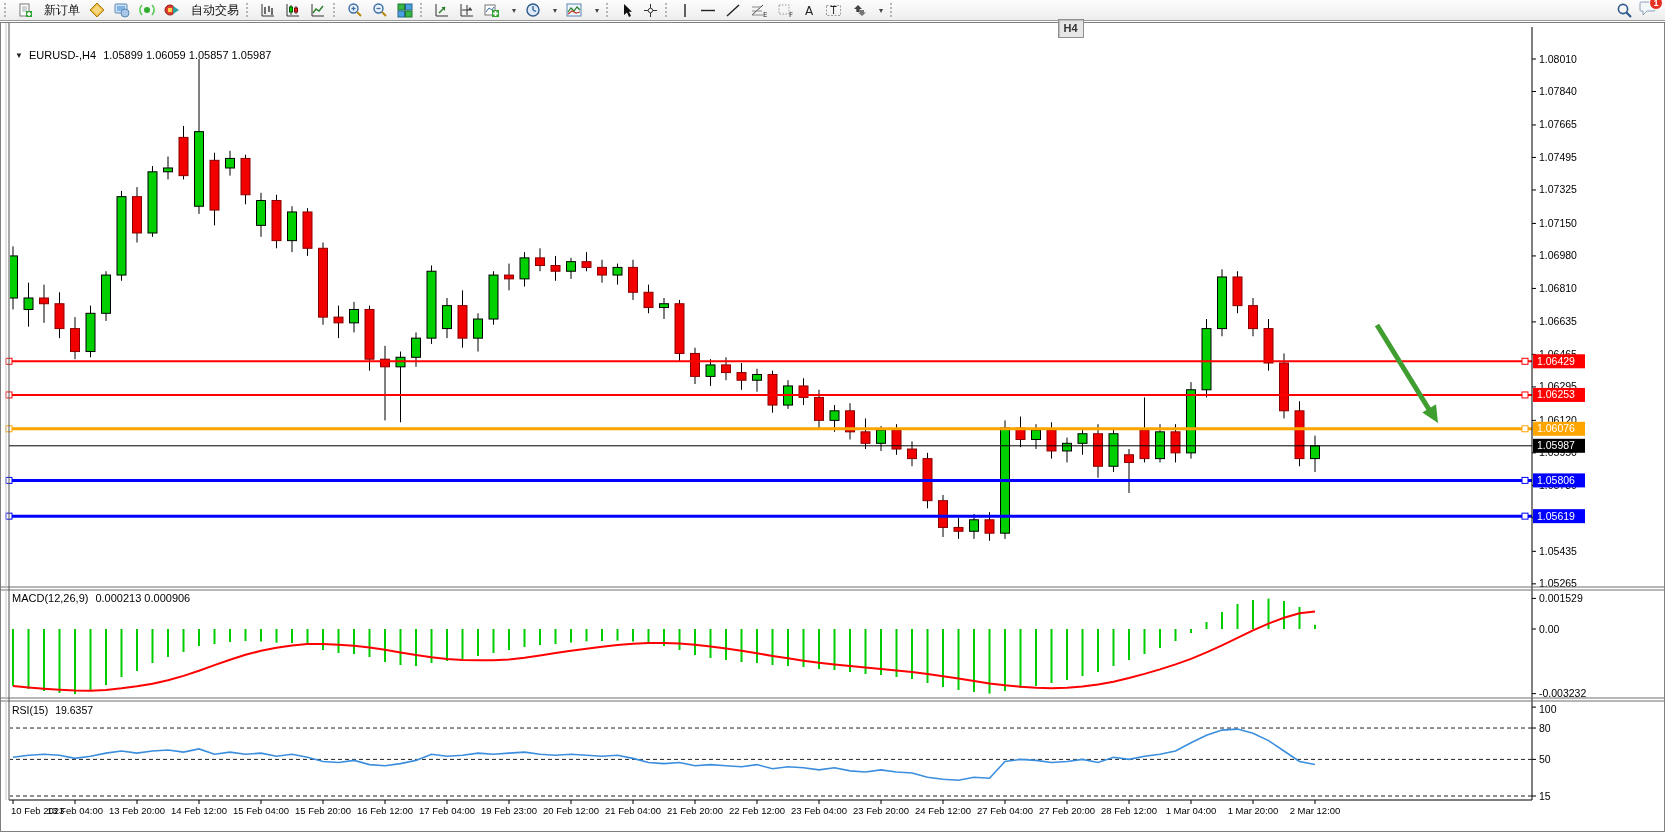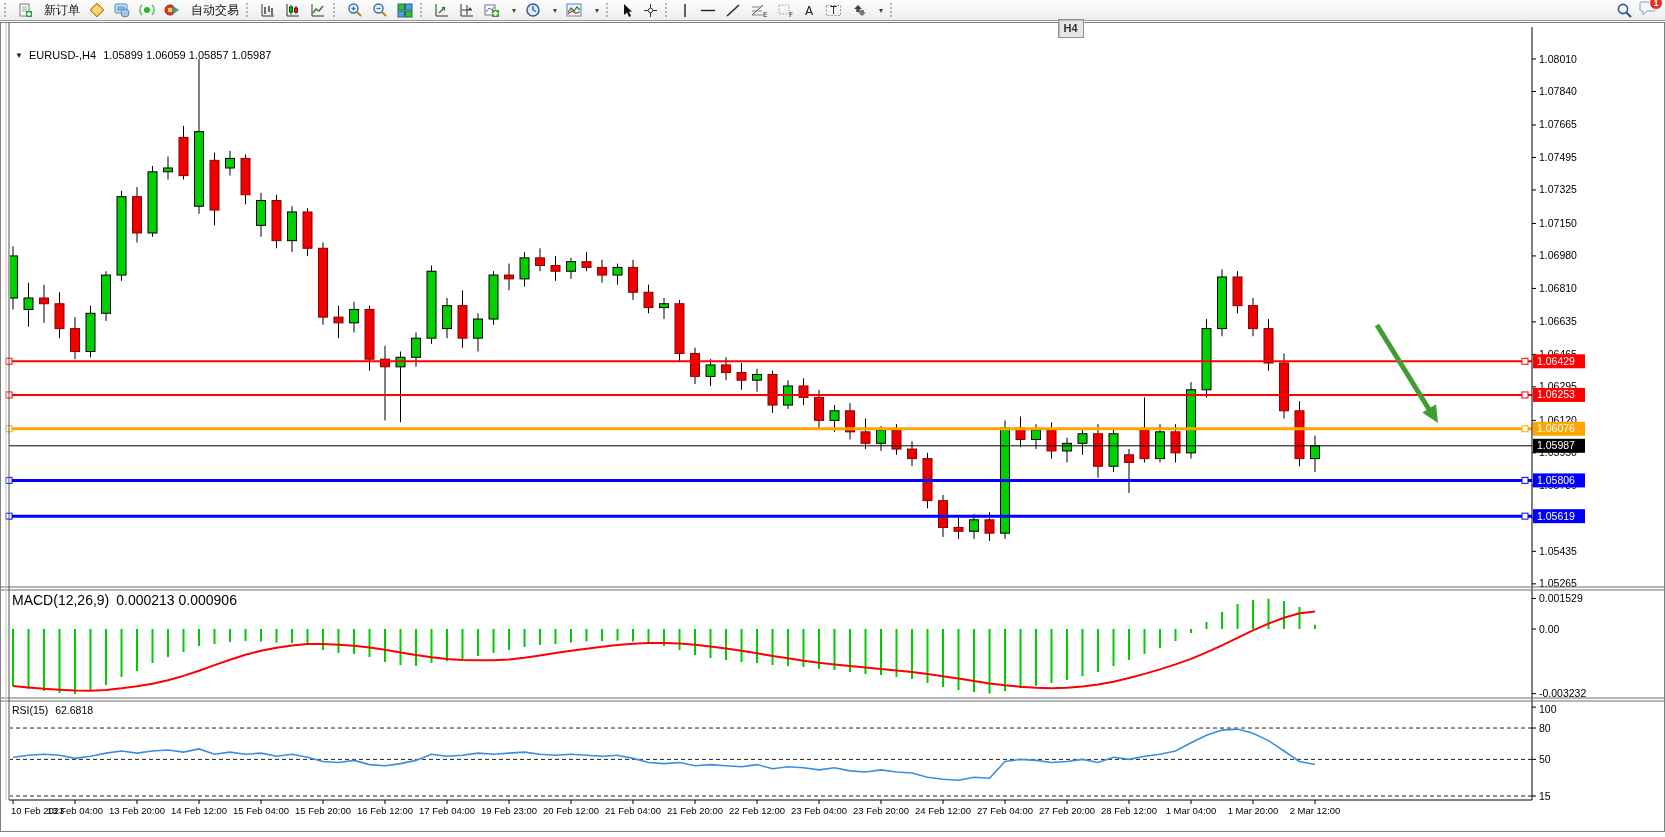--- a/index.html
+++ b/index.html
@@ -18,21 +18,21 @@
   #tb-right{margin-left:auto;display:flex;align-items:center;gap:6px;padding-right:6px;}
   #chat-wrap{position:relative;}
   #chat-badge{position:absolute;top:-4px;right:-6px;background:#e53022;color:#fff;border-radius:50%;
     width:12px;height:12px;font-size:9px;font-weight:bold;display:flex;align-items:center;justify-content:center;border:1px solid #fff;}
   
   #chartwin{position:absolute;left:0;top:22px;width:1665px;height:810px;background:#fff;border:1px solid #808080;box-sizing:border-box;}
   #chart-svg{position:absolute;left:0;top:0;}
   .overlay-label{position:absolute;font-size:11px;color:#000;z-index:3;white-space:nowrap;}
   #title-label{left:14px;top:6px;margin-top:20px;}
   #title-label .tri{font-size:8px;vertical-align:1px;margin-right:6px;color:#222;}
-  #macd-label{left:11px;top:569px;font-size:14px;}
+  #macd-label{left:11px;top:569px;font-size:11px;}
   #rsi-label{left:11px;top:681px;font-size:10.5px;}
   .lblgap{display:inline-block;width:7px;}
 </style>
 </head>
 <body>
 
 <div id="app">
 
   <div id="toolbar">
     <div class="grip"></div>
@@ -713,16 +713,16 @@
         </g>
       </svg>
 
     <div class="overlay-label" id="title-label">
       <span class="tri">▼</span><span>EURUSD-,H4</span><span class="lblgap"></span><span>1.05899 1.06059 1.05857 1.05987</span>
     </div>
     <div class="overlay-label" id="macd-label">
       <span>MACD(12,26,9)</span><span class="lblgap"></span><span>0.000213 0.000906</span>
     </div>
     <div class="overlay-label" id="rsi-label">
-      <span>RSI(15)</span><span class="lblgap"></span><span>62.6818</span>
+      <span>RSI(15)</span><span class="lblgap"></span><span>19.6357</span>
     </div>
   </div>
 </div>
 
 </body></html>

